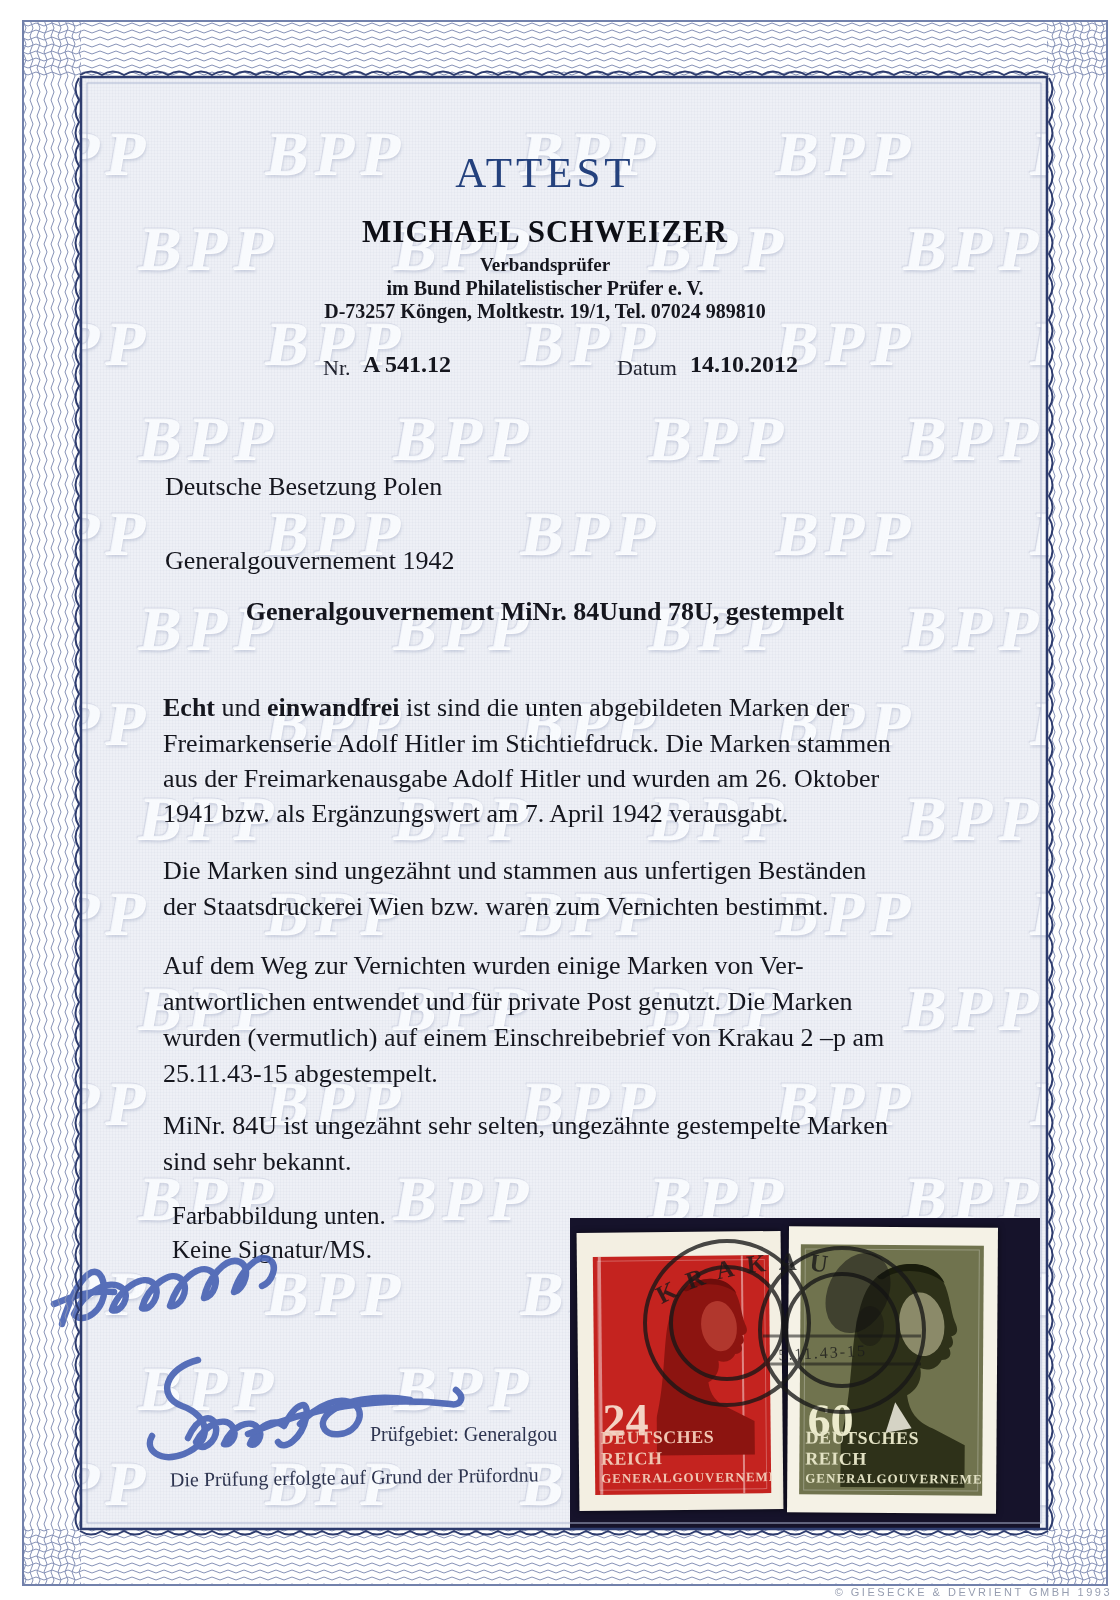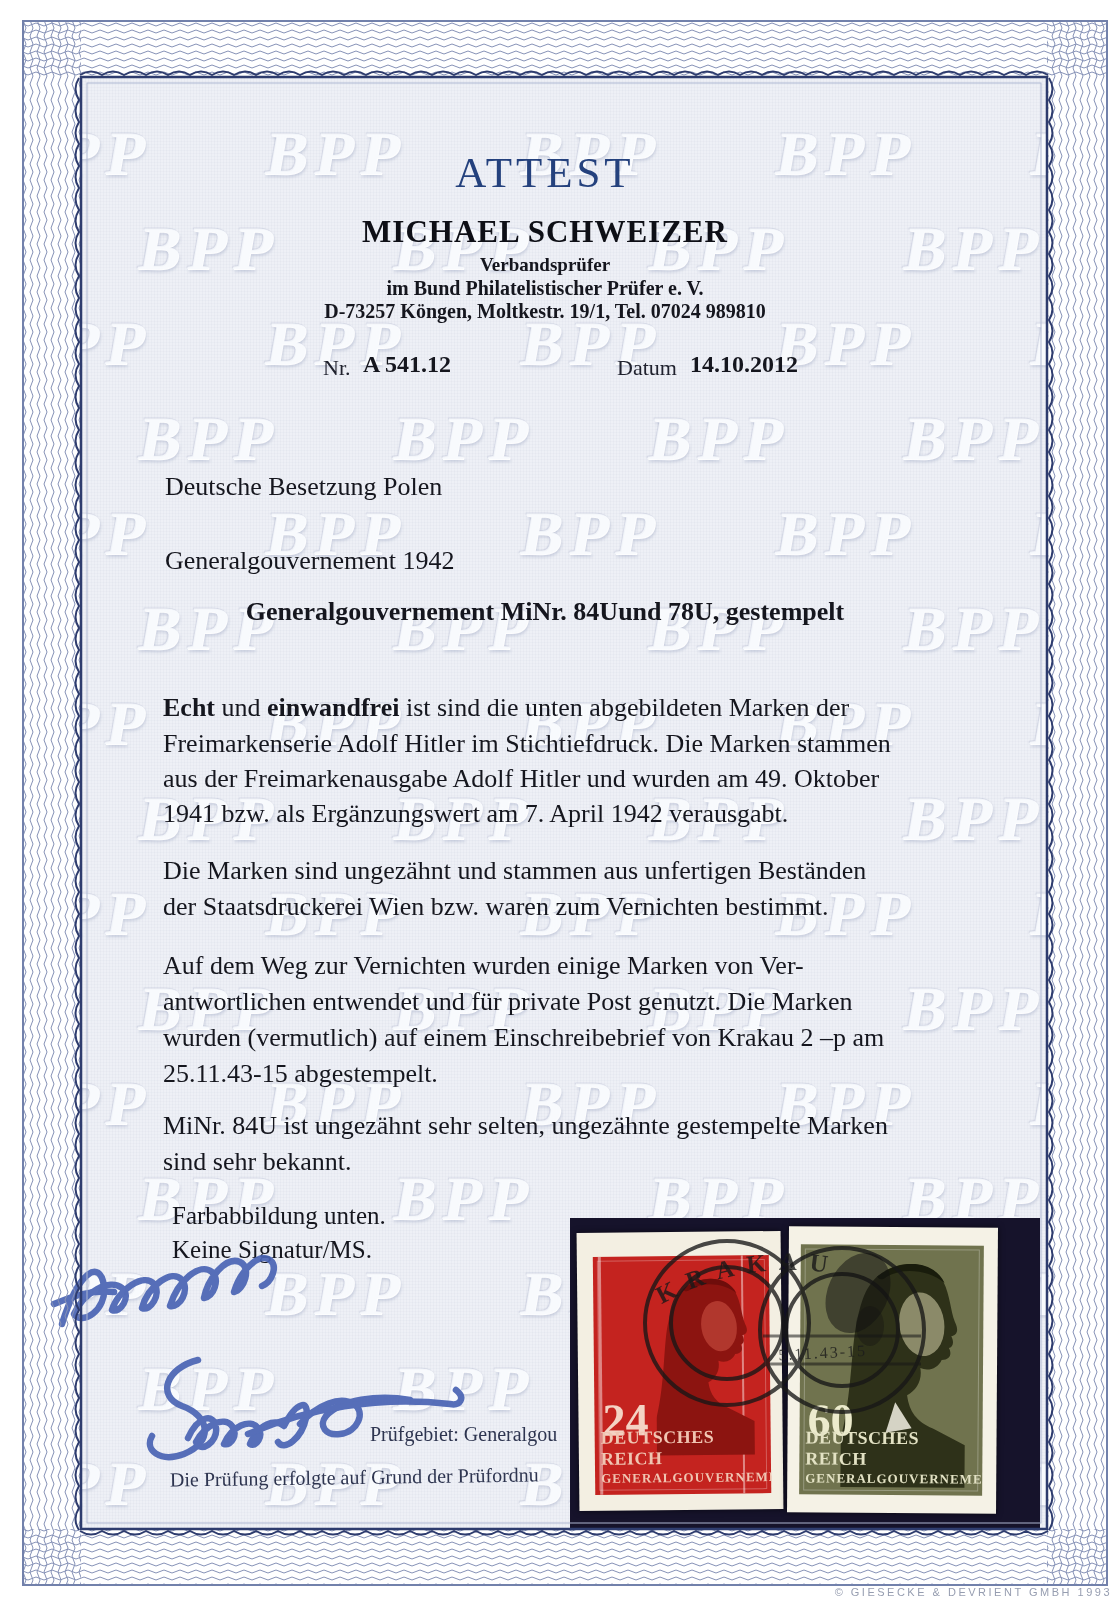--- a/index.html
+++ b/index.html
@@ -137,21 +137,21 @@
   <div class="txt val" style="left:363px;top:351px;">A 541.12</div>
   <div class="txt lbl" style="left:617px;top:355px;">Datum</div>
   <div class="txt val" style="left:690px;top:351px;">14.10.2012</div>
 
   <div class="txt body-line" style="left:165px;top:472px;">Deutsche Besetzung Polen</div>
   <div class="txt body-line" style="left:165px;top:502px;margin-top:44px;">Generalgouvernement 1942</div>
   <div id="heading" class="txt center">Generalgouvernement MiNr. 84Uund 78U, gestempelt</div>
 
   <div class="txt body-line" style="left:163px;top:693px;"><span class="b">Echt</span><span> und </span><span class="b">einwandfrei</span><span> ist sind die unten abgebildeten Marken der</span></div>
   <div class="txt body-line" style="left:163px;top:729px;">Freimarkenserie Adolf Hitler im Stichtiefdruck. Die Marken stammen</div>
-  <div class="txt body-line" style="left:163px;top:764px;">aus der Freimarkenausgabe Adolf Hitler und wurden am 49. Oktober</div>
+  <div class="txt body-line" style="left:163px;top:764px;">aus der Freimarkenausgabe Adolf Hitler und wurden am 26. Oktober</div>
   <div class="txt body-line" style="left:163px;top:799px;">1941 bzw. als Ergänzungswert am 7. April 1942 verausgabt.</div>
 
   <div class="txt body-line" style="left:163px;top:856px;">Die Marken sind ungezähnt und stammen aus unfertigen Beständen</div>
   <div class="txt body-line" style="left:163px;top:892px;">der Staatsdruckerei Wien bzw. waren zum Vernichten bestimmt.</div>
 
   <div class="txt body-line" style="left:163px;top:951px;">Auf dem Weg zur Vernichten wurden einige Marken von Ver-</div>
   <div class="txt body-line" style="left:163px;top:987px;">antwortlichen entwendet und für private Post genutzt. Die Marken</div>
   <div class="txt body-line" style="left:163px;top:1023px;">wurden (vermutlich) auf einem Einschreibebrief von Krakau 2 –p am</div>
   <div class="txt body-line" style="left:163px;top:1059px;">25.11.43-15 abgestempelt.</div>
 

